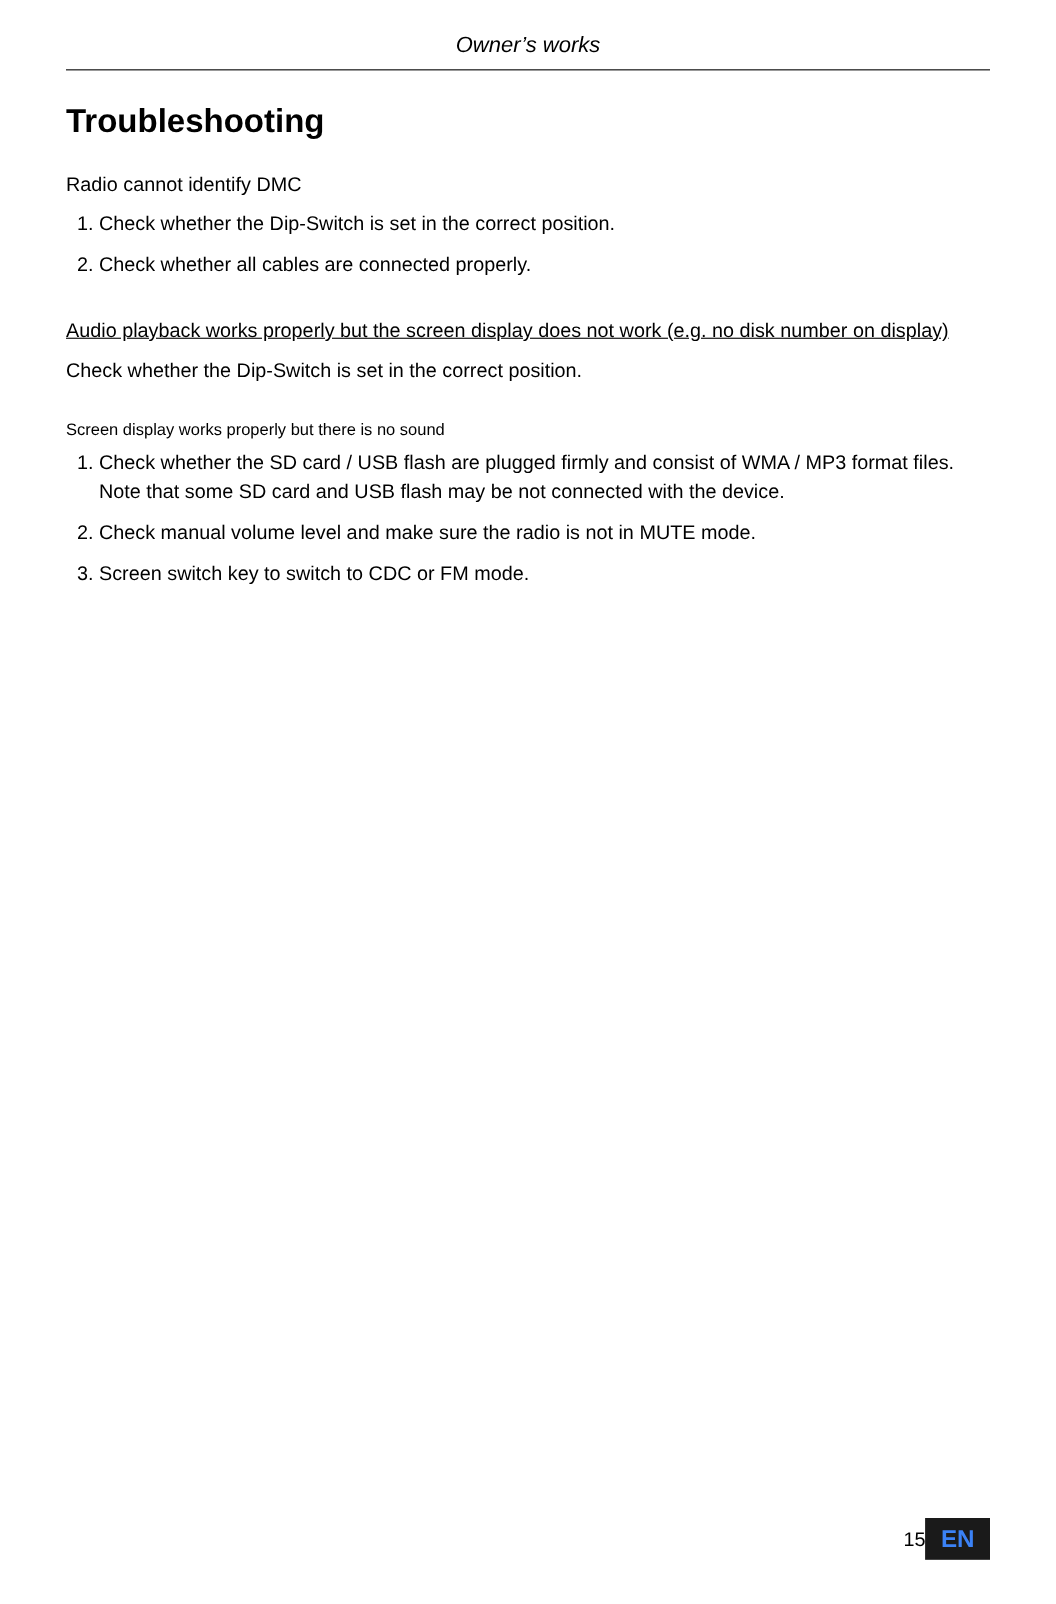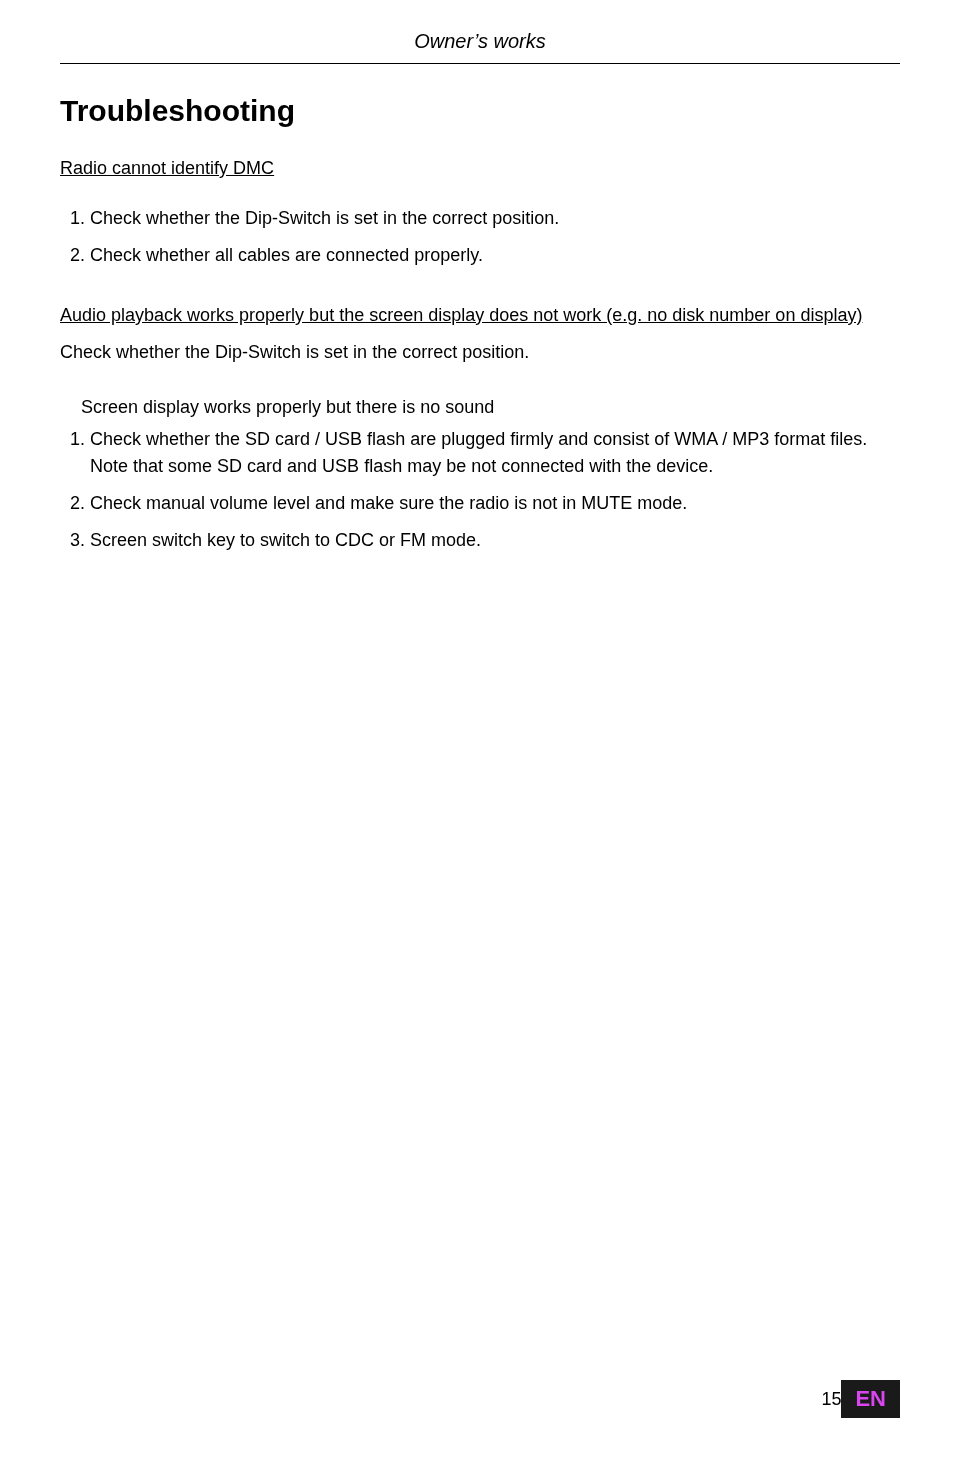--- a/index.html
+++ b/index.html
@@ -38,23 +38,22 @@
       font-weight: normal;
     }
 
     .page-title {
       font-size: 30px;
       font-weight: bold;
       margin-bottom: 30px;
     }
 
     .section-heading {
-      text-decoration: underline;
       font-size: 18px;
-      margin-bottom: 26px;
+      margin-bottom: 11px;
       margin-top: 20px;
     }
 
     .numbered-list {
       margin-left: 30px;
       margin-top: 8px;
     }
 
     .numbered-list li {
       margin-bottom: 10px;
@@ -66,41 +65,40 @@
     }
 
     .section-subheading {
       font-size: 18px;
       text-decoration: underline;
       margin-top: 36px;
       margin-bottom: 12px;
     }
 
     .screen-display-heading {
-      font-size: 18px;
+      font-size: 15px;
       margin-top: 30px;
       margin-bottom: 8px;
-      margin-left: 21px;
     }
 
     .page-number-area {
       position: absolute;
       bottom: 40px;
       right: 60px;
       display: flex;
       align-items: center;
     }
 
     .page-number {
       font-size: 18px;
     }
 
     .en-badge {
       background: #1a1a1a;
-      color: #d946ef;
+      color: #3b82f6;
       font-size: 22px;
       font-weight: bold;
       padding: 6px 14px;
     }
 
     p {
       line-height: 1.6;
     }
   </style>
 </head>

